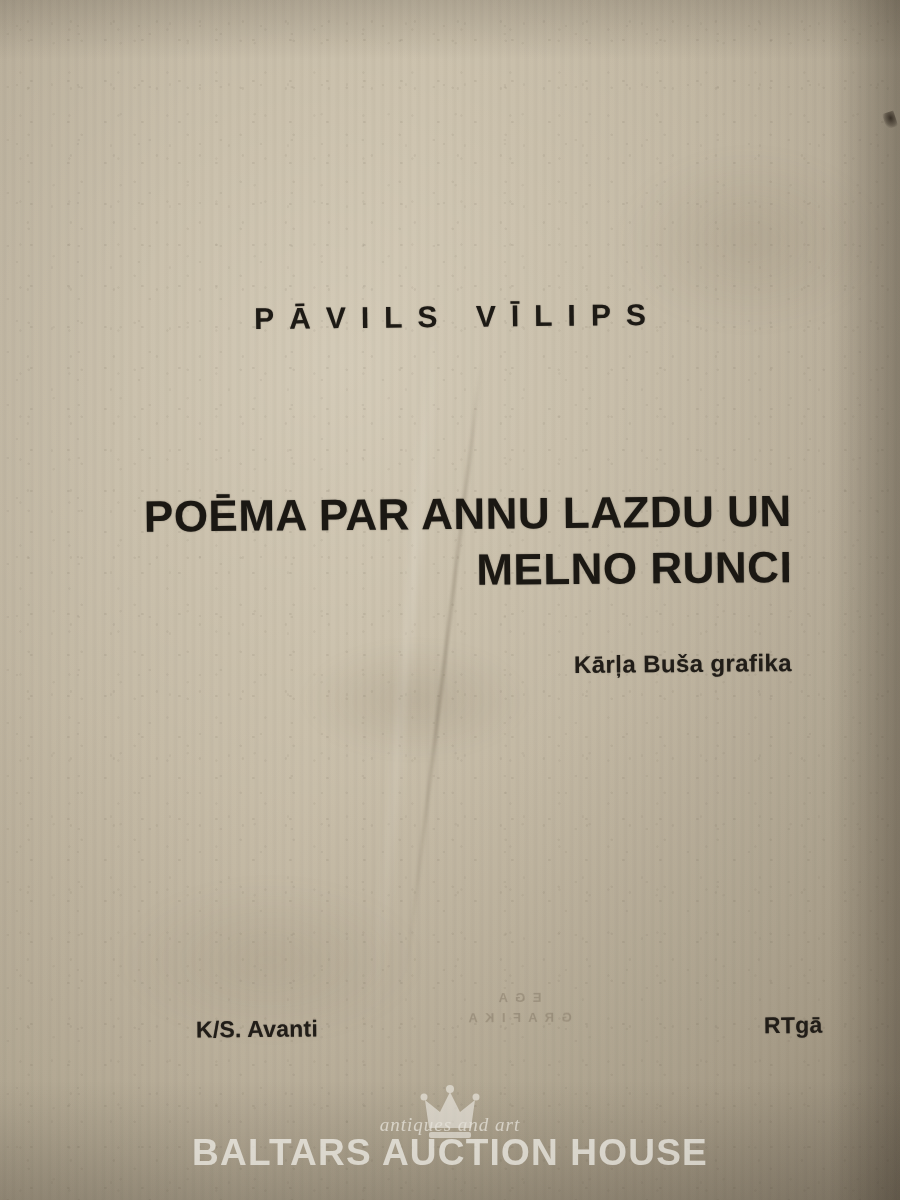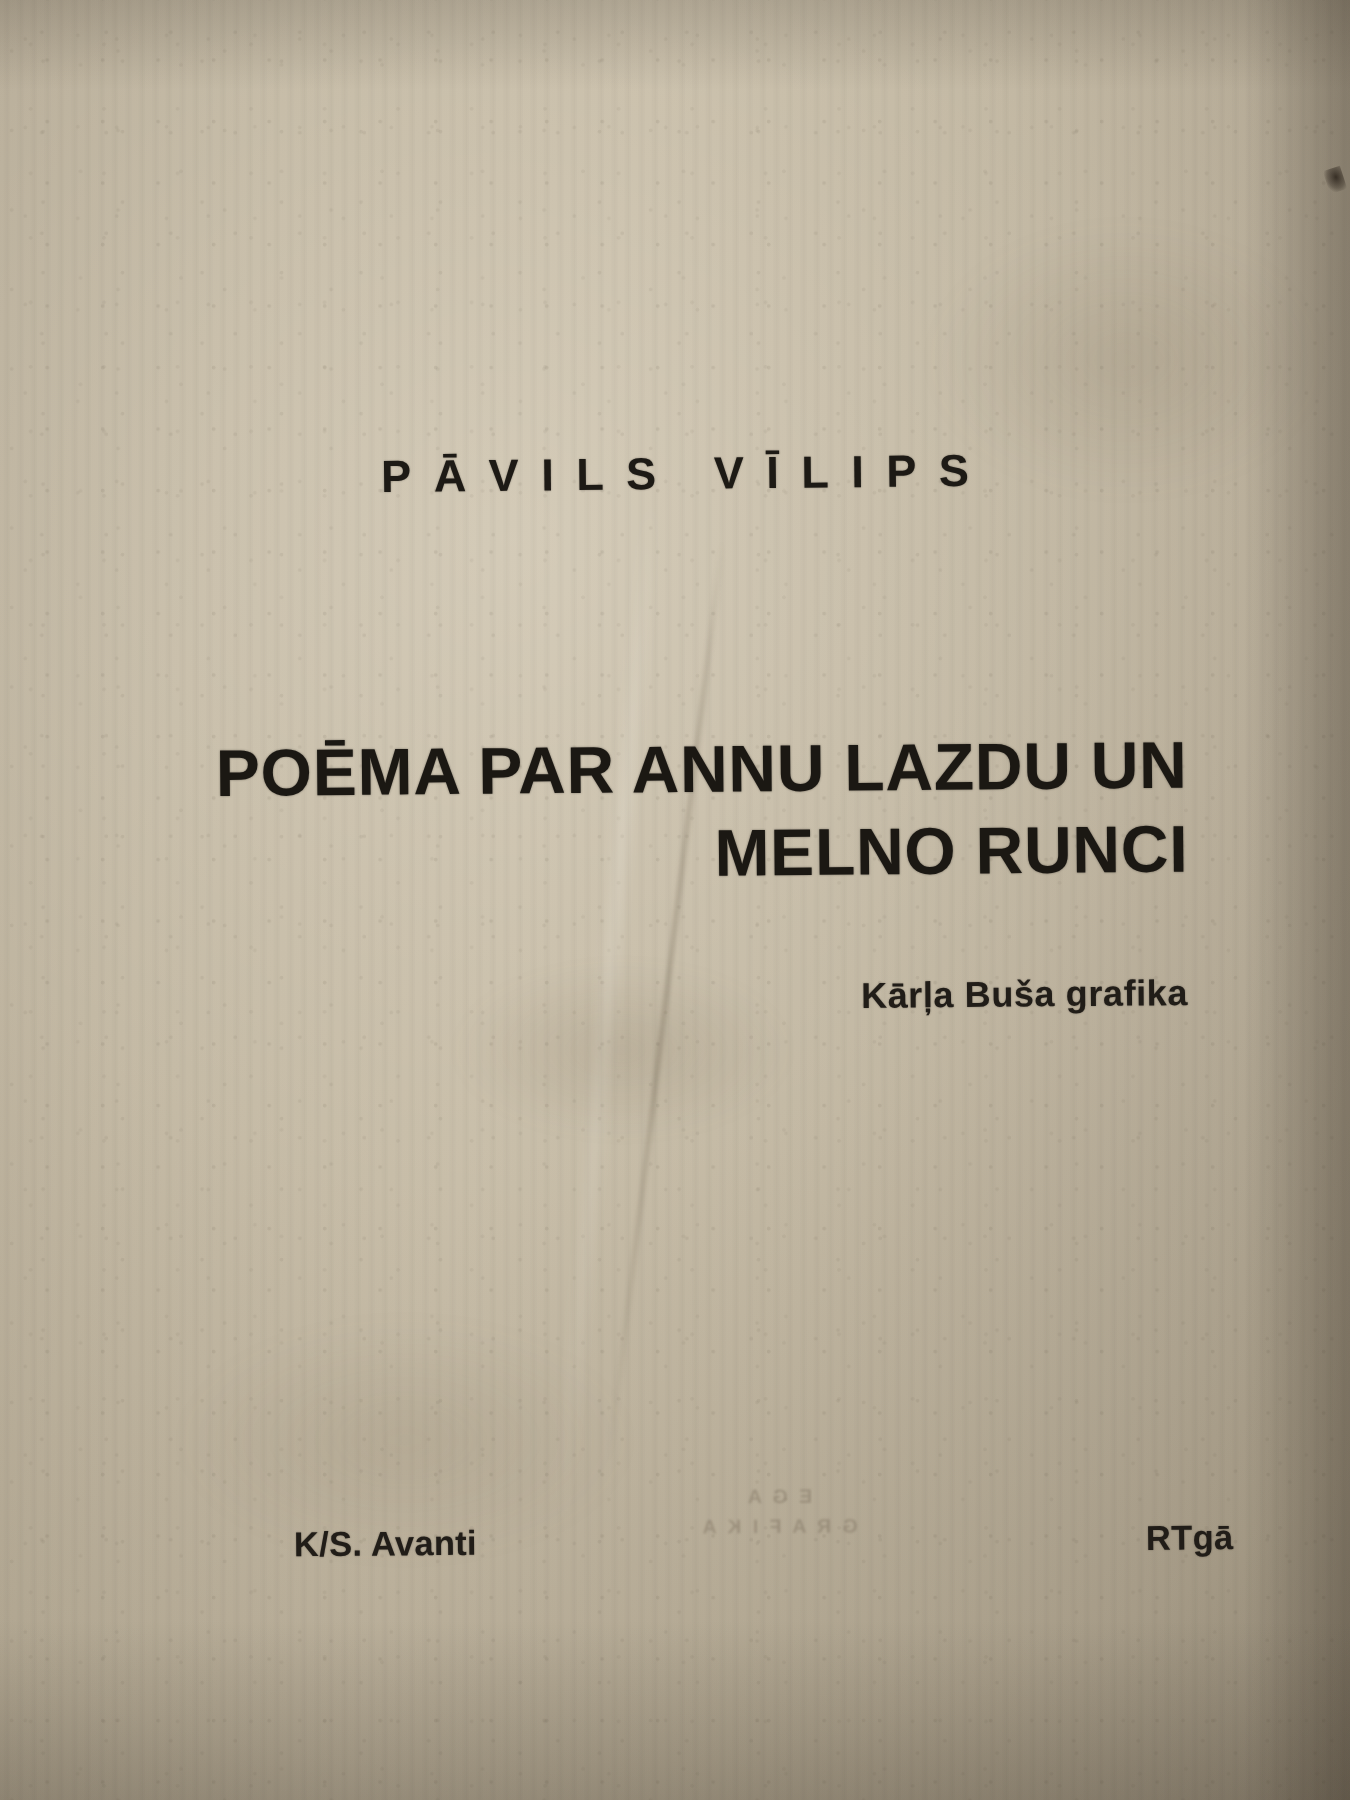--- a/index.html
+++ b/index.html
@@ -279,14 +279,27 @@
 
   <div class="ink" id="illustrator">Kārļa Buša grafika</div>
 
   <div id="showthrough">E G A
 G R A F I K A</div>
 
   <div class="ink" id="publisher">K/S. Avanti</div>
 
   <div class="ink" id="place">RTgā</div>
 
+  <div id="watermark">
+    <svg id="wm-crown" viewBox="0 0 86 70" aria-hidden="true">
+      <g fill="rgba(252,250,244,.80)">
+        <path d="M43 10 L53 30 L68 18 L64 46 L22 46 L18 18 L33 30 Z"></path>
+        <circle cx="43" cy="7" r="4"></circle>
+        <circle cx="17" cy="15" r="3.5"></circle>
+        <circle cx="69" cy="15" r="3.5"></circle>
+        <rect x="22" y="50" width="42" height="6" rx="2"></rect>
+      </g>
+    </svg>
+    <span id="wm-top">antiques and art</span>
+    <span id="wm-main">BALTARS AUCTION HOUSE</span>
+  </div>
 
 </div>
 
 </body></html>

